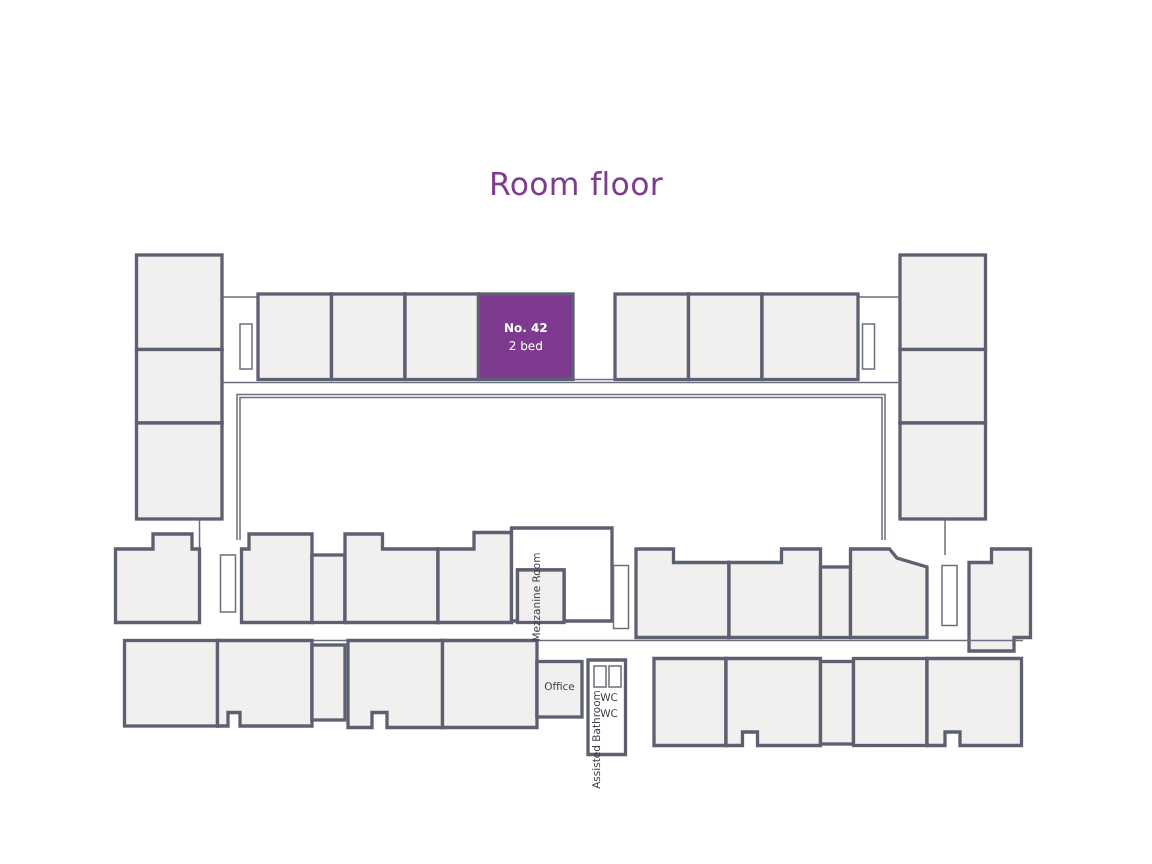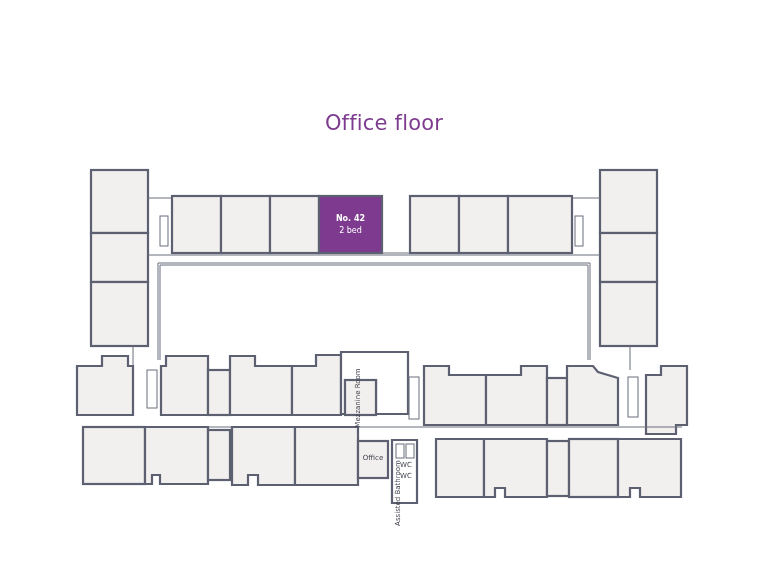--- a/index.html
+++ b/index.html
@@ -11,21 +11,21 @@
     .room { fill: #f2efef; stroke: #5c6070; stroke-width: 2.2; }
     .thin { fill: none; stroke: #6b6f7d; stroke-width: 1; }
     .core { fill: #ffffff; stroke: #5c6070; stroke-width: 2.2; }
     .hl   { fill: #7d3a8f; stroke: #5c6070; stroke-width: 2.2; }
     .lbl  { font-family: "DejaVu Sans", "Liberation Sans", sans-serif; font-size: 7px; fill: #3c3f4a; }
     .hl-lbl { font-family: "DejaVu Sans", "Liberation Sans", sans-serif; fill: #ffffff; }
   </style>
 </head>
 <body>
 
-<div class="title">Office floor</div>
+<div class="title">Room floor</div>
 
 <svg class="plan" width="768" height="576" viewBox="0 0 768 576">
 
   <g>
     <rect class="room" x="91" y="170" width="57" height="63"></rect>
     <rect class="room" x="91" y="233" width="57" height="49"></rect>
     <rect class="room" x="91" y="282" width="57" height="64"></rect>
     <line class="thin" x1="148" y1="198" x2="172" y2="198"></line>
     <line class="thin" x1="133" y1="346" x2="133" y2="370"></line>
 

